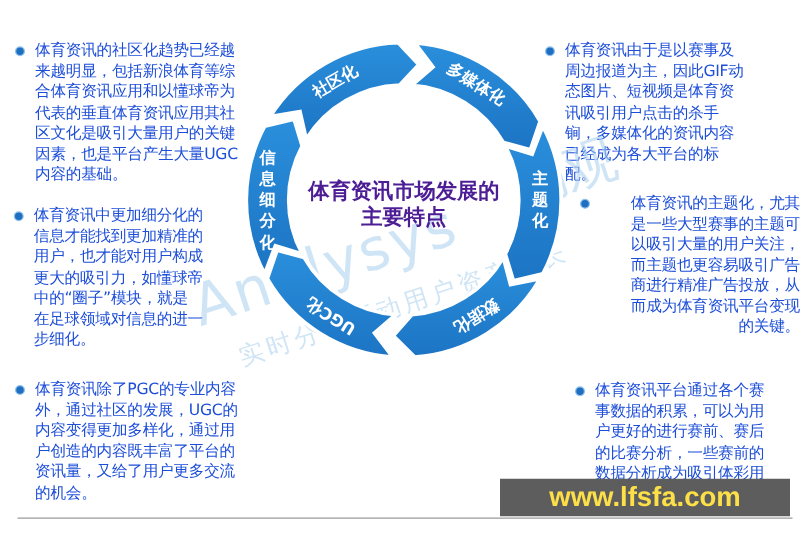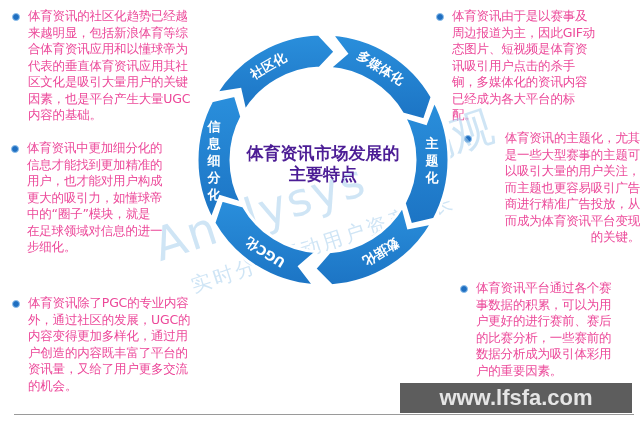--- a/index.html
+++ b/index.html
@@ -1,36 +1,36 @@
 <!DOCTYPE html>
 <html><head>
 <meta charset="utf-8">
 <style>
   html, body { margin:0; padding:0; }
   body { width:640px; height:427px; background:#ffffff; position:relative; overflow:hidden;
          font-family:"DejaVu Sans","Liberation Sans",sans-serif; color:#111; }
-  .block { position:absolute; font-size:12.5px; line-height:16.5px; color:#ec4899; }
+  .block { position:absolute; font-size:12.5px; line-height:16.5px; color:#1d4ed8;margin-top:24px; }
   .block .bullet { position:absolute; left:-16px; top:5px; width:6px; height:6px; border-radius:50%;
                    background:#1f6fc1; border:1px solid #8fc0ec; }
   .block .txt { white-space:pre-line; letter-spacing:-0.2px; }
   #b1 { left:28px; top:8px; width:180px; }
   #b2 { left:27px; top:140px; width:160px; }
-  #b3 { left:28px; top:295px; width:200px; }
+  #b3 { left:28px; top:279px; width:200px; }
   #b4 { left:452px; top:8px; width:160px; }
   #b5 { left:480px; top:130px; width:160px;text-align:right; }
   #b6 { left:476px; top:280px; width:160px; }
   #ring { position:absolute; left:0; top:0; width:640px; height:427px; }
   .center-title { position:absolute; left:228px; top:143px; width:190px; text-align:center;
                   font-weight:bold; font-size:17px; line-height:21px; color:#4c1d95; }
   .watermark { position:absolute; color:#a9d0ee; opacity:0.55; pointer-events:none; }
   .wm1 { left:150px; top:185px; font-size:46px; font-family:"DejaVu Sans",sans-serif; transform:rotate(-18deg); letter-spacing:2px; }
   .wm2 { left:185px; top:230px; font-size:20px; font-family:"DejaVu Serif",serif; transform:rotate(-18deg); letter-spacing:3px; }
   .wm3 { left:410px; top:110px; font-size:42px; transform:rotate(-18deg); }
   .site-badge { position:absolute; left:400px; top:383px; width:232px; height:30px; background:#5d5d5d;
-                color:#e5e5e5; font-family:"Liberation Sans",sans-serif; font-weight:bold; font-size:22px;
+                color:#fde047; font-family:"Liberation Sans",sans-serif; font-weight:bold; font-size:22px;
                 line-height:30px; text-align:center; }
   .footer-line { position:absolute; left:14px; top:414px; width:620px; height:1px; background:#9a9a9a; }
 </style>
 </head>
 <body>
 
 <div class="block" id="b1">
   <span class="bullet"></span>
   <div class="txt">体育资讯的社区化趋势已经越
 来越明显，包括新浪体育等综

